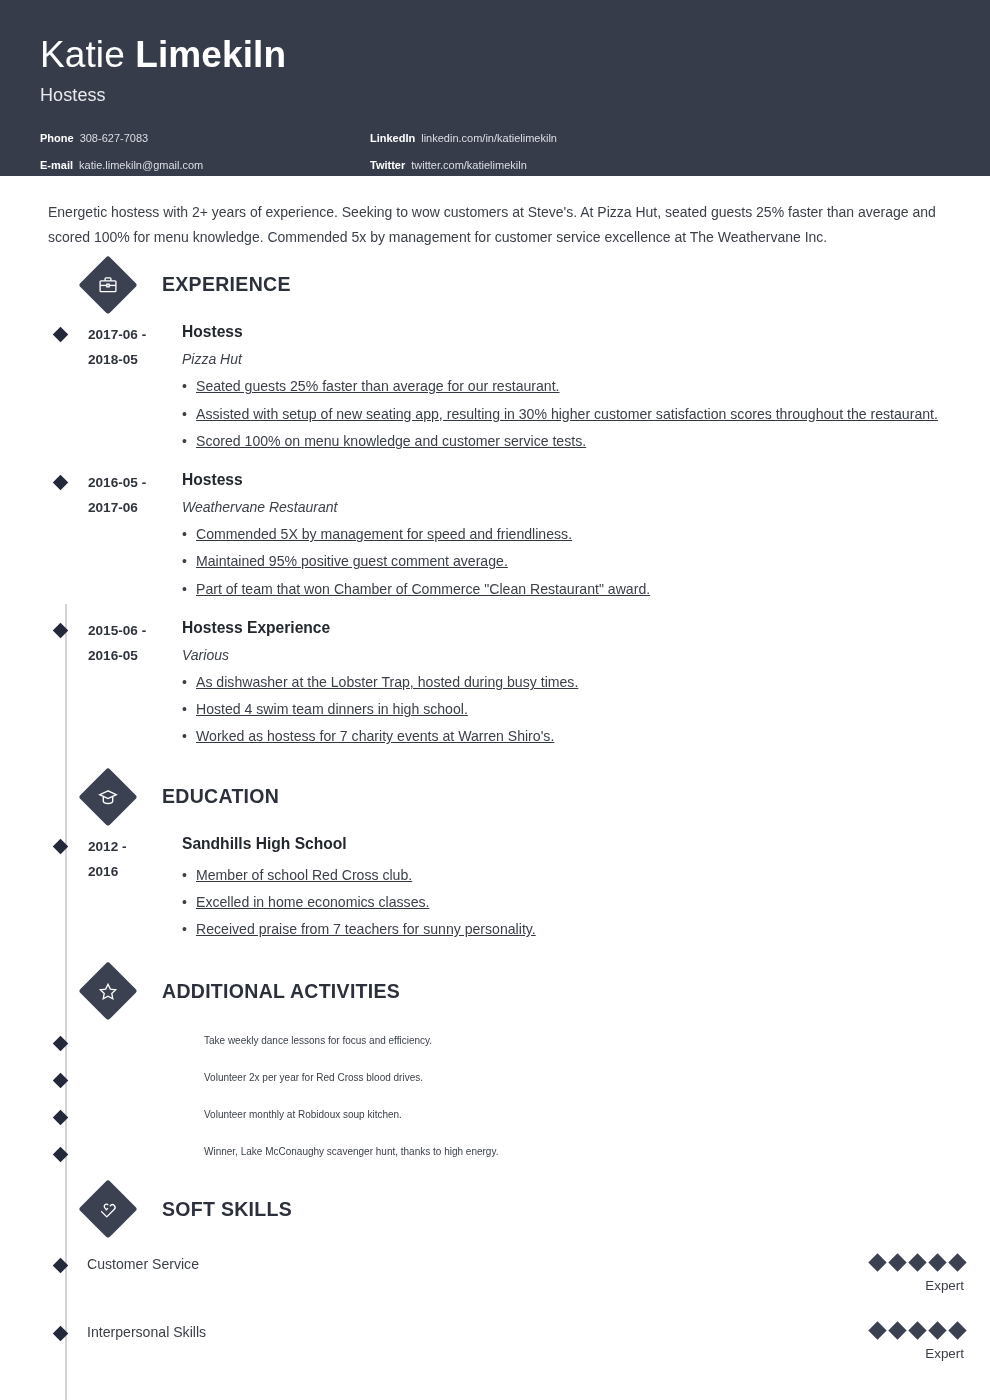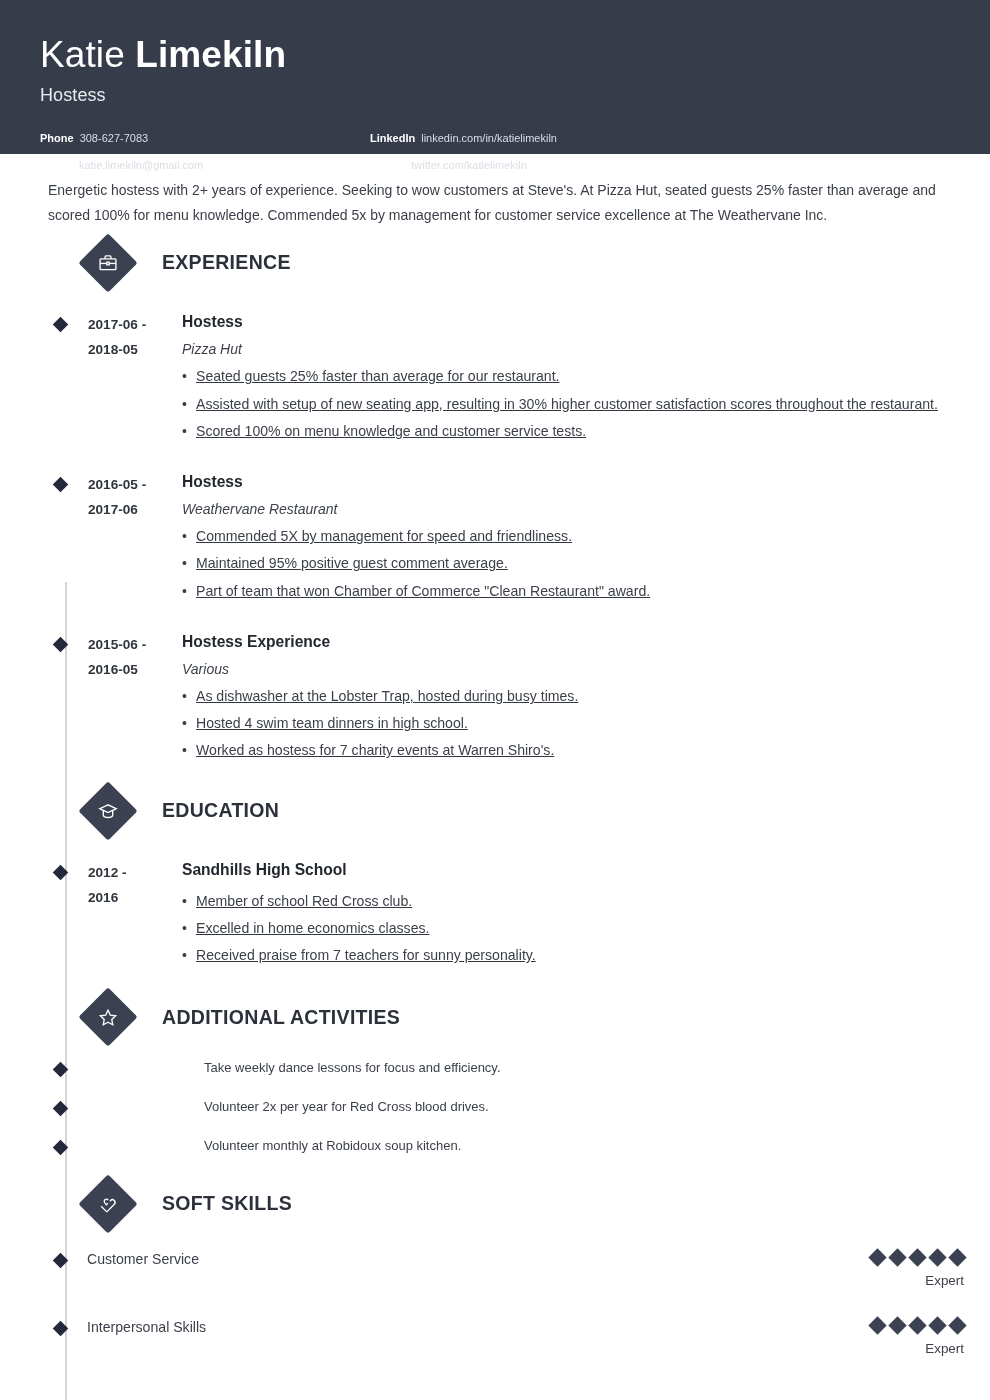--- a/index.html
+++ b/index.html
@@ -19,21 +19,21 @@
     background: #ffffff;
     position: relative;
     box-sizing: border-box;
   }
 
   
   .header {
     background: #363c4a;
     padding: 36px 40px 24px 40px;
     box-sizing: border-box;
-    height: 154px;
+    height: 176px;
   }
   .name {
     font-size: 37px;
     line-height: 1.05;
     color: #ffffff;
     font-weight: 400;
     letter-spacing: 0.1px;
     margin: 0 0 4px 0;
     white-space: nowrap;
   }
@@ -119,21 +119,21 @@
     color: #2b303b;
     margin-left: 33px;
   }
 
   
   .entry {
     position: relative;
     z-index: 2;
     display: flex;
     padding-left: 55px;
-    margin-top: 28px;
+    margin-top: 16px;
   }
   .bullet-diamond {
     width: 11px;
     height: 11px;
     background: #23283a;
     transform: rotate(45deg);
     margin-top: 7px;
     flex: 0 0 auto;
   }
   .entry-dates {
@@ -186,21 +186,21 @@
   .activity-row {
     position: relative;
     z-index: 2;
     display: flex;
     align-items: flex-start;
     padding-left: 55px;
     margin-top: 22px;
   }
   .activity-text {
     margin-left: 138px;
-    font-size: 13px;
+    font-size: 10px;
     line-height: 1.3;
     color: #3a3f48;
   }
 
   
   .skill-row {
     position: relative;
     z-index: 2;
     display: flex;
     align-items: flex-start;
@@ -370,20 +370,24 @@
       <div class="activity-text">Take weekly dance lessons for focus and efficiency.</div>
     </div>
     <div class="activity-row">
       <div class="bullet-diamond" style="margin-top:4px;"></div>
       <div class="activity-text">Volunteer 2x per year for Red Cross blood drives.</div>
     </div>
     <div class="activity-row">
       <div class="bullet-diamond" style="margin-top:4px;"></div>
       <div class="activity-text">Volunteer monthly at Robidoux soup kitchen.</div>
     </div>
+    <div class="activity-row">
+      <div class="bullet-diamond" style="margin-top:4px;"></div>
+      <div class="activity-text">Winner, Lake McConaughy scavenger hunt, thanks to high energy.</div>
+    </div>
 
     <div class="section-head" style="margin-top:28px;">
       <div class="sec-diamond">
         <svg width="21" height="21" viewBox="0 0 24 24" fill="none" stroke="#ffffff" stroke-width="1.5" stroke-linejoin="round">
           <path d="M4.2 13.8 10.6 20.2l8.4-8.4c1.5-1.5 1.3-3.5.1-4.7-1.2-1.2-3-1.1-4.2.1l-.8.8"></path>
           <path d="M12.2 6.6c-.9-1.1-2.6-1.3-3.7-.2-1.1 1.1-1 2.7.1 3.8l1.3 1.3"></path>
           <path d="M11.9 10.3 9.4 12.8"></path>
         </svg>
       </div>
       <div class="section-title">SOFT SKILLS</div>

